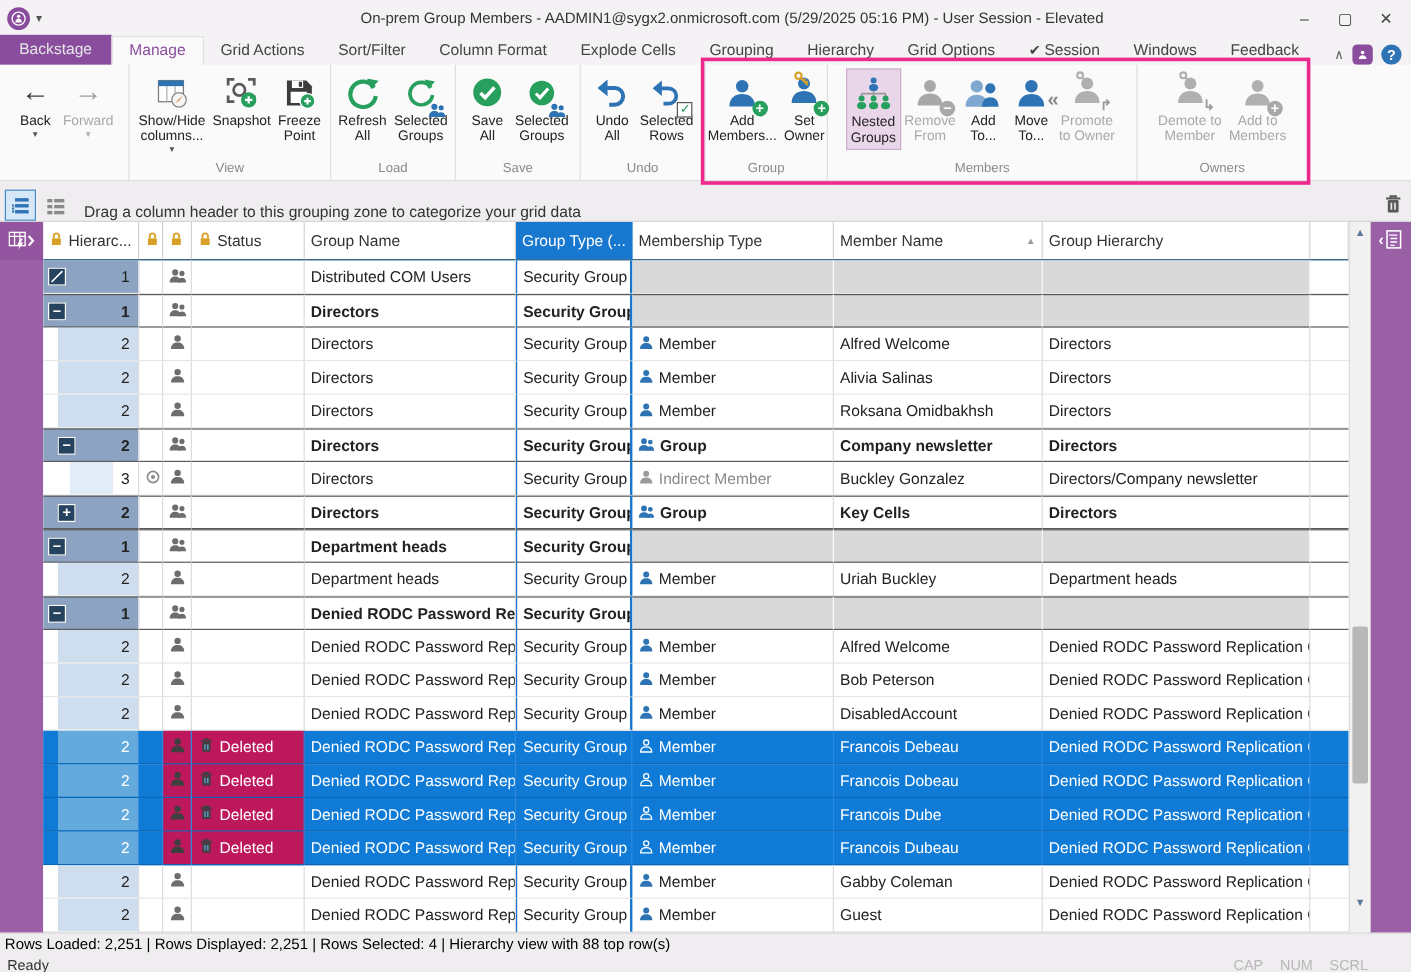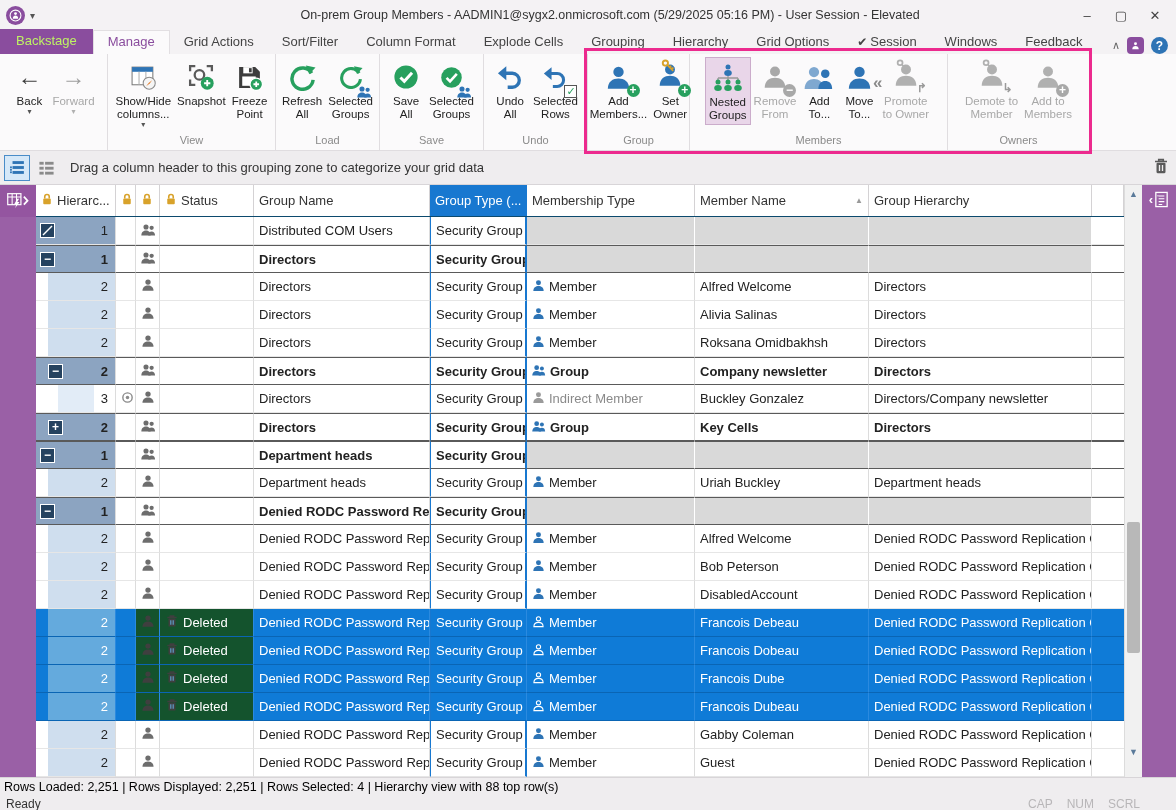--- a/index.html
+++ b/index.html
@@ -10,21 +10,21 @@
   .titlebar { height:30px; display:flex; align-items:center; padding:0 6px; background:#f4f2f4; position:relative; }
   .app-ic { width:19px; height:19px; border-radius:50%; background:#8a4d9e; display:flex; align-items:center; justify-content:center; margin-right:5px; }
   .qat-caret { color:#555; font-size:10px; margin-right:8px; }
   .title-text { position:absolute; left:0; right:0; text-align:center; font-size:12.5px; color:#333;padding-left:44px; }
   .win-controls { margin-left:auto; display:flex; gap:4px; z-index:2; }
   .win-btn { width:30px; height:22px; display:flex; align-items:center; justify-content:center; color:#444; font-size:13px; }
 
   
   .tabrow { height:24px; display:flex; align-items:flex-end; padding-left:0; background:#f4f2f4; position:relative; }
   .tab { padding:3px 14px 5px; font-size:13px; color:#444; white-space:nowrap; }
-  .tab.backstage { background:#8a4d9e; color:#bef264; padding:4px 16px 6px; }
+  .tab.backstage { background:#8a4d9e; color:#e5e5e5; padding:4px 16px 6px; }
   .tab.active { background:#fbfafb; color:#8a4d9e; border:1px solid #e2dfe2; border-bottom:none; }
   .tab .chk { color:#444; margin-right:3px; font-size:12px; }
   .tab-right { margin-left:auto; display:flex; align-items:center; gap:7px; padding-right:8px; }
   .mini-round { width:17px; height:17px; border-radius:4px; background:#8a4d9e; display:flex; align-items:center; justify-content:center; }
   .help-circ { width:17px; height:17px; border-radius:50%; background:#2e74b5; color:#fff; font-size:12px; font-weight:bold; display:flex; align-items:center; justify-content:center; }
   .collapse-ic { color:#666; font-size:11px; }
 
   
   .ribbon { height:97px; background:#fbfafb; border-bottom:1px solid #e0dde0; display:flex; align-items:stretch; position:relative; }
   .rgroup { display:flex; flex-direction:column; border-right:1px solid #e0dde0; padding-top:3px; }
@@ -38,21 +38,21 @@
   .caret { font-size:8px; color:#555; line-height:7px; }
   .rbtn.dis .caret { color:#b0b0b0; }
   .bdg { position:absolute; right:-4px; bottom:-2px; width:13px; height:13px; border-radius:7px; background:#27a05e; color:#fff; font-size:12px; line-height:12px; font-weight:bold; text-align:center; font-style:normal; }
   .bdg.gray { background:#a8a8a8; }
   .bdg.people { background:transparent; width:15px; height:13px; }
   .cbx { position:absolute; right:-5px; bottom:-3px; width:13px; height:13px; background:#fff; border:1.5px solid #555; color:#27a05e; font-size:11px; line-height:11px; text-align:center; font-style:normal; }
   .arrow-glyph { font-size:24px; font-weight:bold; }
   .hl-box { position:absolute; left:584px; top:-6px; width:508px; height:106px; border:3px solid #ec2a8e; z-index:40; pointer-events:none; }
 
   
-  .groupzone { height:34px; background:#efedef; display:flex; align-items:center; padding:0 6px 0 4px; border-bottom:1px solid #d8d5d8; }
+  .groupzone { height:34px; background:#efedef; display:flex; align-items:flex-end; padding:0 6px 0 4px; border-bottom:1px solid #d8d5d8; }
   .gz-btn { width:26px; height:26px; display:flex; align-items:center; justify-content:center; margin-right:3px; }
   .gz-btn.sel { background:#d6e8f8; border:1px solid #4a8cc8; }
   .gz-hint { font-size:13px; color:#333; margin-left:8px; }
   .gz-trash { margin-left:auto; }
 
   
   .grid-wrap { height:592px; display:flex; background:#fff; }
   .lstrip, .rstrip { width:36px; background:#9a60a6; flex:none; display:flex; flex-direction:column; align-items:center; }
   .lstrip-ic { height:32px; display:flex; align-items:center; justify-content:center; background:#9455a0; width:100%; color:#fff; }
   .rstrip { width:34px; }
@@ -71,21 +71,21 @@
   .g-row.top .c.mt, .g-row.top .c.mn, .g-row.top .c.gh { background:#d9d9d9; border-right:1px solid #fff; }
   .hcell { justify-content:flex-end; padding-right:7px !important; position:relative; }
   .hc-dark { background:#8ca4c1; }
   .hc-l2 { background:linear-gradient(90deg,#fff 0 12px,#cfdeee 12px); }
   .hc-l3 { background:linear-gradient(90deg,#fff 0 22px,#e2ecf7 22px,#e2ecf7 58px,#fff 58px); }
   .exp { position:absolute; left:4px; top:6px; width:15px; height:15px; background:#25425f; border:1px solid #fff; color:#fff; font-size:12px; line-height:13px; text-align:center; font-weight:bold; }
   .exp.l2 { left:12px; }
   .g-row.sel { background:#0f7bd7; color:#fff; }
   .g-row.sel .c { border-bottom:1px solid #0a65b4; border-right:1px solid #2b8adf; }
   .g-row.sel .hcell { background:linear-gradient(90deg,#0f7bd7 0 12px,#64aadd 12px); }
-  .g-row.sel .c.ic, .g-row.sel .c.st { background:#14532d; }
+  .g-row.sel .c.ic, .g-row.sel .c.st { background:#be185d; }
   .g-row .c.st .dtxt { color:inherit; }
   .filler { border-right:none !important; }
   
   .vscroll { width:18px; flex:none; background:#f1f1f1; border-left:1px solid #dcdcdc; position:relative; }
   .vs-up, .vs-dn { position:absolute; left:0; width:100%; height:18px; display:flex; align-items:center; justify-content:center; font-size:9px; color:#5a7a9a; }
   .vs-up { top:0; } .vs-dn { bottom:16px; }
   .vs-thumb { position:absolute; left:2px; width:13px; top:57%; height:22%; background:#b8b8b8; border-radius:2px; }
 
   
   .statusbar { height:18px; background:#efedef; border-top:1px solid #d8d5d8; display:flex; align-items:center; padding:0 4px; font-size:12.5px; color:#000; }

